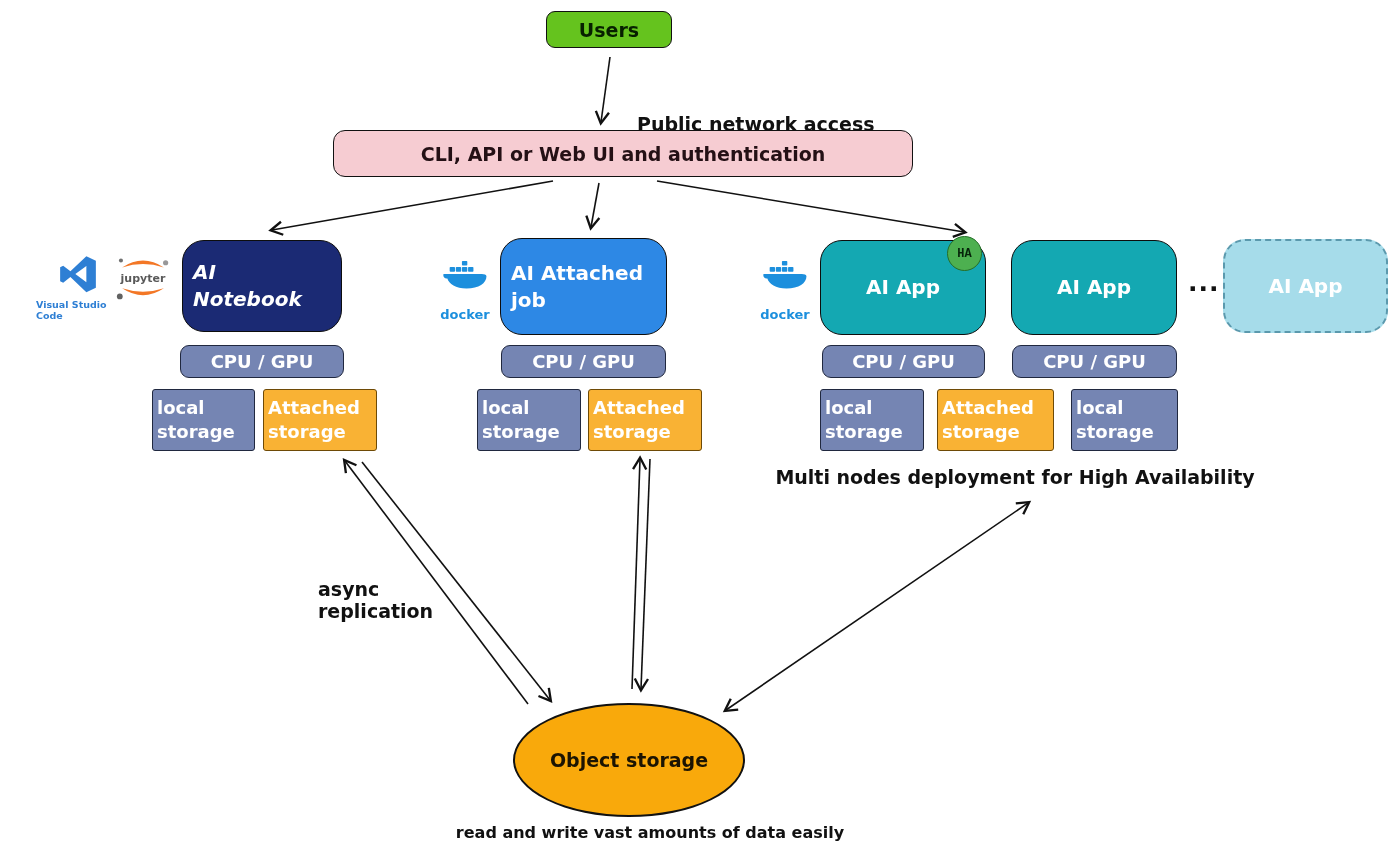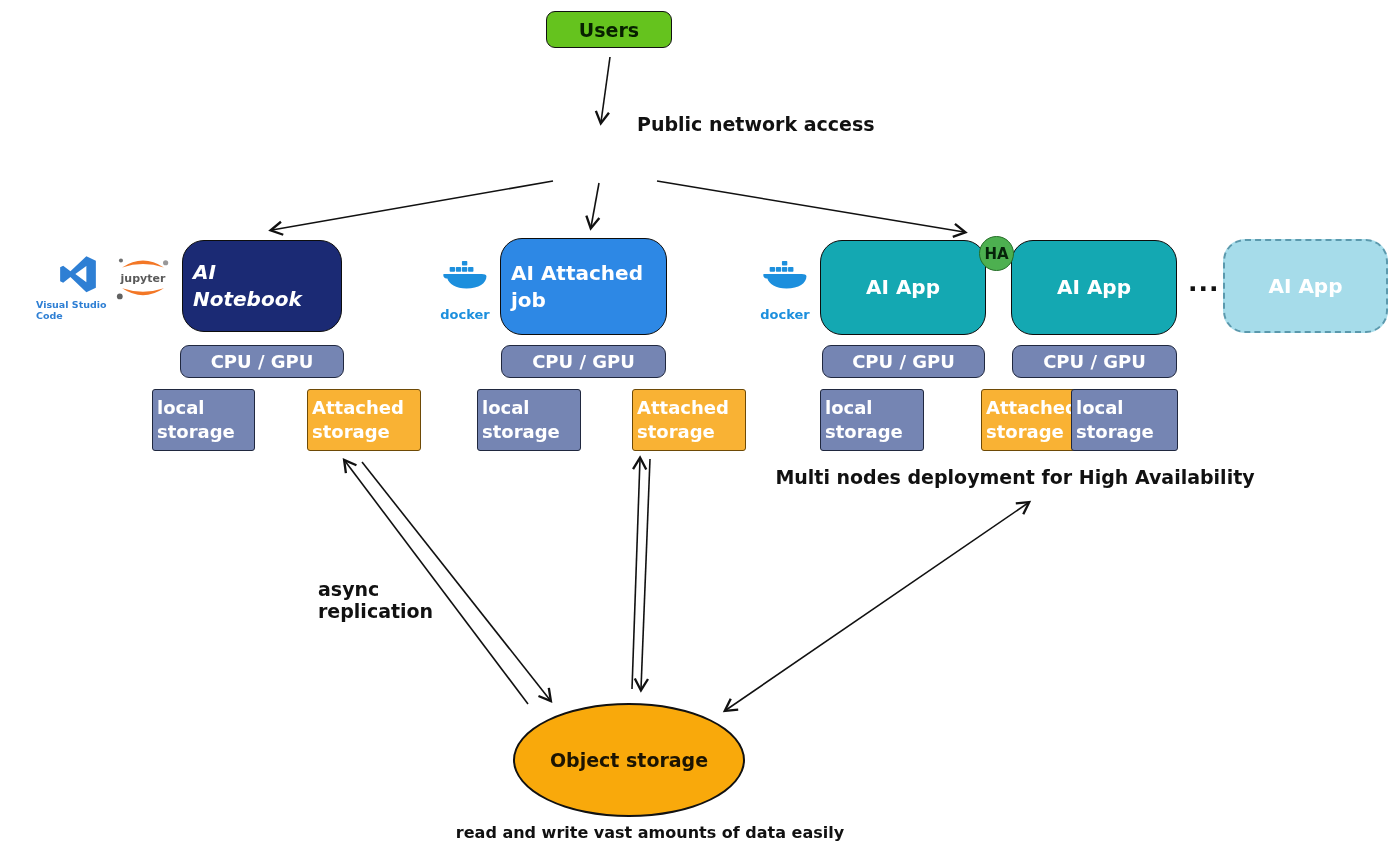--- a/index.html
+++ b/index.html
@@ -26,38 +26,38 @@
     border:1.5px solid #0d0d0d;border-radius:22px;color:#fff;
     font-size:20px;font-weight:600;line-height:1.35;padding:4px 10px;
   }
   .notebook-box{left:182px;top:240px;width:160px;height:92px;background:#1b2a74;font-style:italic;}
   .training-box{left:500px;top:238px;width:167px;height:97px;background:#2d88e5;}
   .app-box{background:#14a8b2;}
   .app1{left:820px;top:240px;width:166px;height:95px;}
   .app2{left:1011px;top:240px;width:166px;height:95px;}
   .app3{left:1223px;top:239px;width:165px;height:94px;background:#a6dcea;border:2px dashed #5b99ad;}
   .ha-badge{
-    left:979px;top:236px;width:35px;height:35px;border-radius:50%;
-    background:#4db050;border:1.5px solid #256e28;font-size:15px;font-weight:700;color:#06230a;z-index:5;
+    left:947px;top:236px;width:35px;height:35px;border-radius:50%;
+    background:#4db050;border:1.5px solid #256e28;font-size:12px;font-weight:700;color:#06230a;z-index:5;font-family:Liberation Mono, monospace;
   }
   .ellipsis{left:1188px;top:268px;font-size:25px;font-weight:700;letter-spacing:1px;}
   .cpu-box{
     background:#7585b3;border:1.5px solid #20283f;border-radius:9px;color:#fff;
     font-size:18px;font-weight:600;height:33px;
   }
   .cpu-1{left:180px;top:345px;width:164px;}
   .cpu-2{left:501px;top:345px;width:165px;}
   .cpu-3{left:822px;top:345px;width:163px;}
   .cpu-4{left:1012px;top:345px;width:165px;}
   .storage-box{
     border-radius:3px;color:#fff;font-size:18px;font-weight:600;height:62px;
     line-height:1.35;border:1.5px solid #20283f;padding:2px 4px;
   }
   .slate{background:#7585b3;}
-  .orange{background:#f9b234;border-color:#6e4a06;margin-left:44px;}
+  .orange{background:#f9b234;border-color:#6e4a06;}
   .ls-1{left:152px;top:389px;width:103px;}
   .as-1{left:263px;top:389px;width:114px;}
   .ls-2{left:477px;top:389px;width:104px;}
   .as-2{left:588px;top:389px;width:114px;}
   .ls-3{left:820px;top:389px;width:104px;}
   .as-3{left:937px;top:389px;width:117px;}
   .ls-4{left:1071px;top:389px;width:107px;}
   .multi-caption{left:770px;top:466px;width:490px;text-align:center;font-size:19px;font-weight:600;}
   .async-label{left:318px;top:578px;width:130px;text-align:left;font-size:19px;font-weight:600;white-space:pre-line;}
   .object-ellipse{
@@ -100,20 +100,21 @@
       <line x1="650" y1="459" x2="641" y2="689" marker-end="url(#ah)"></line>
       <line x1="632" y1="689" x2="640" y2="459" marker-end="url(#ah)"></line>
       <line x1="726" y1="710" x2="1028" y2="503" marker-start="url(#ah)" marker-end="url(#ah)"></line>
     </g>
   </svg>
 
   <div class="node users-box">Users</div>
 
   <div class="label public-access">Public network access</div>
 
+  <div class="node auth-box">CLI, API or Web UI and authentication</div>
 
   <div class="icon-group vscode-group">
     <span>
       <svg width="38" height="38" viewBox="0 0 100 100">
         <path fill="#2e7fd4" fill-rule="evenodd" d="M72 3 30 43 11 28 3 32v37l8 4 19-15 42 40 25-12V15L72 3z M72 29v43L43 50 72 29z"></path>
       </svg>
     </span>
     <span class="vscode-label">Visual Studio Code</span>
   </div>
 

